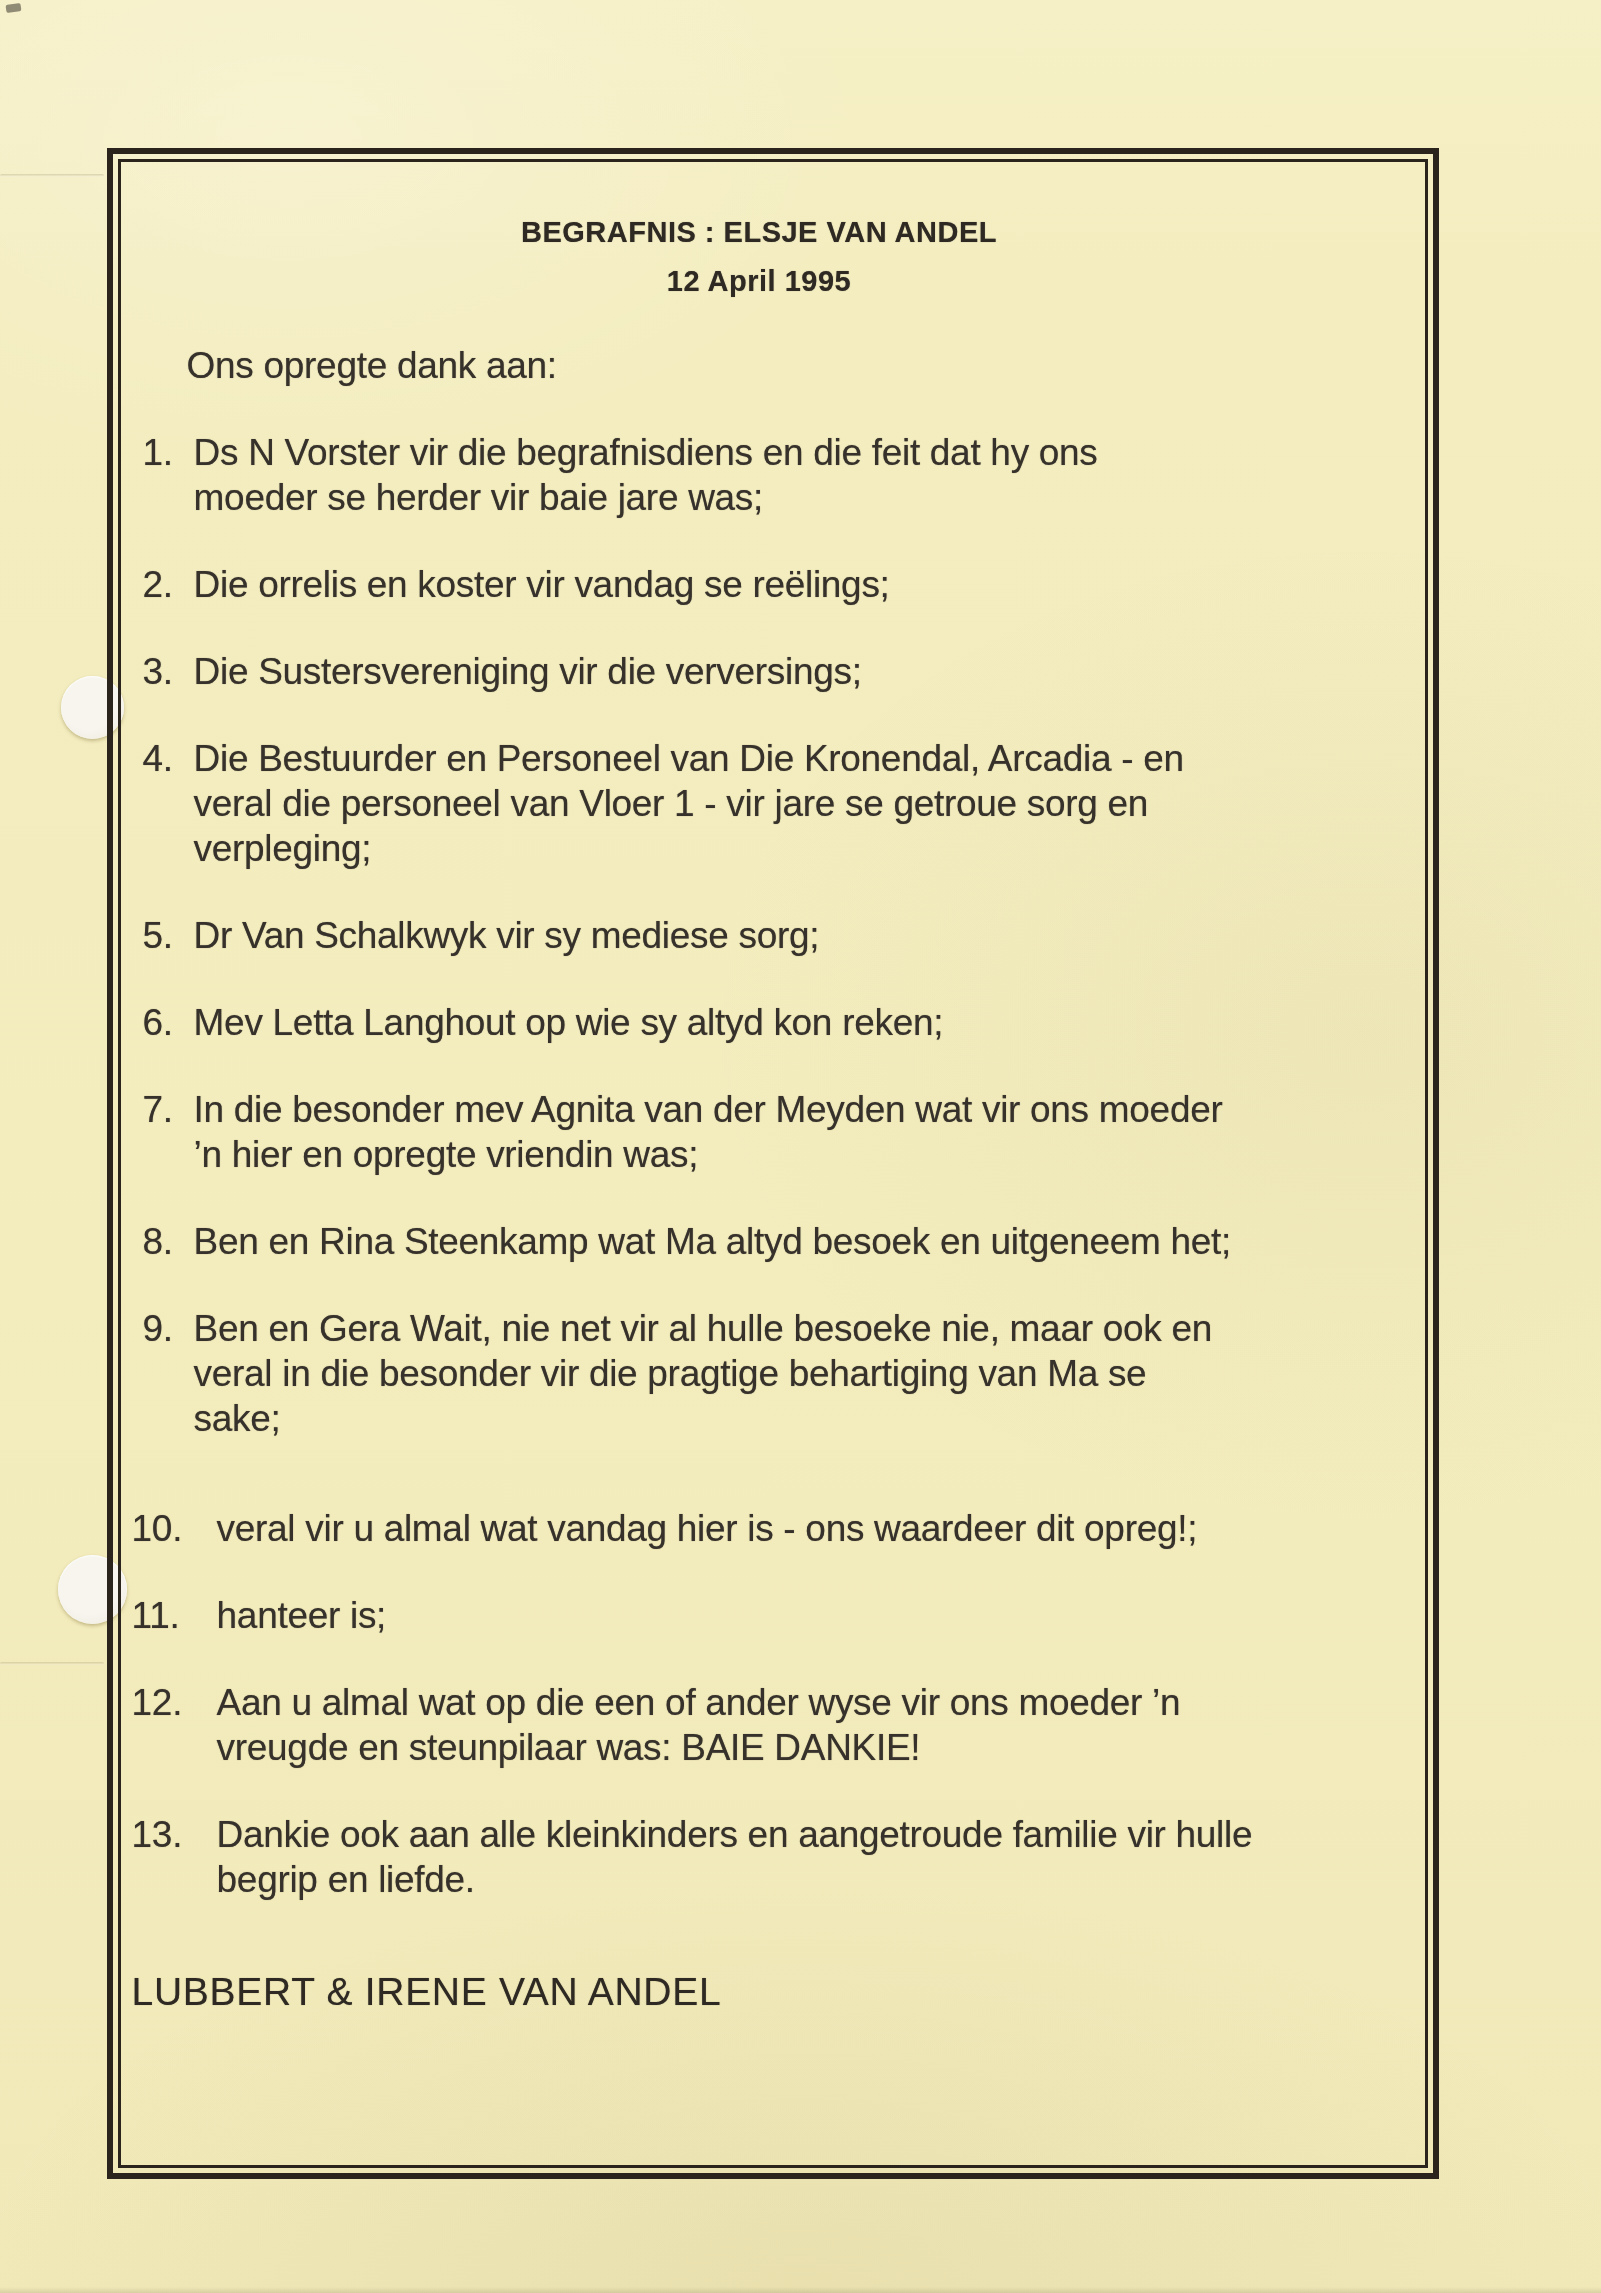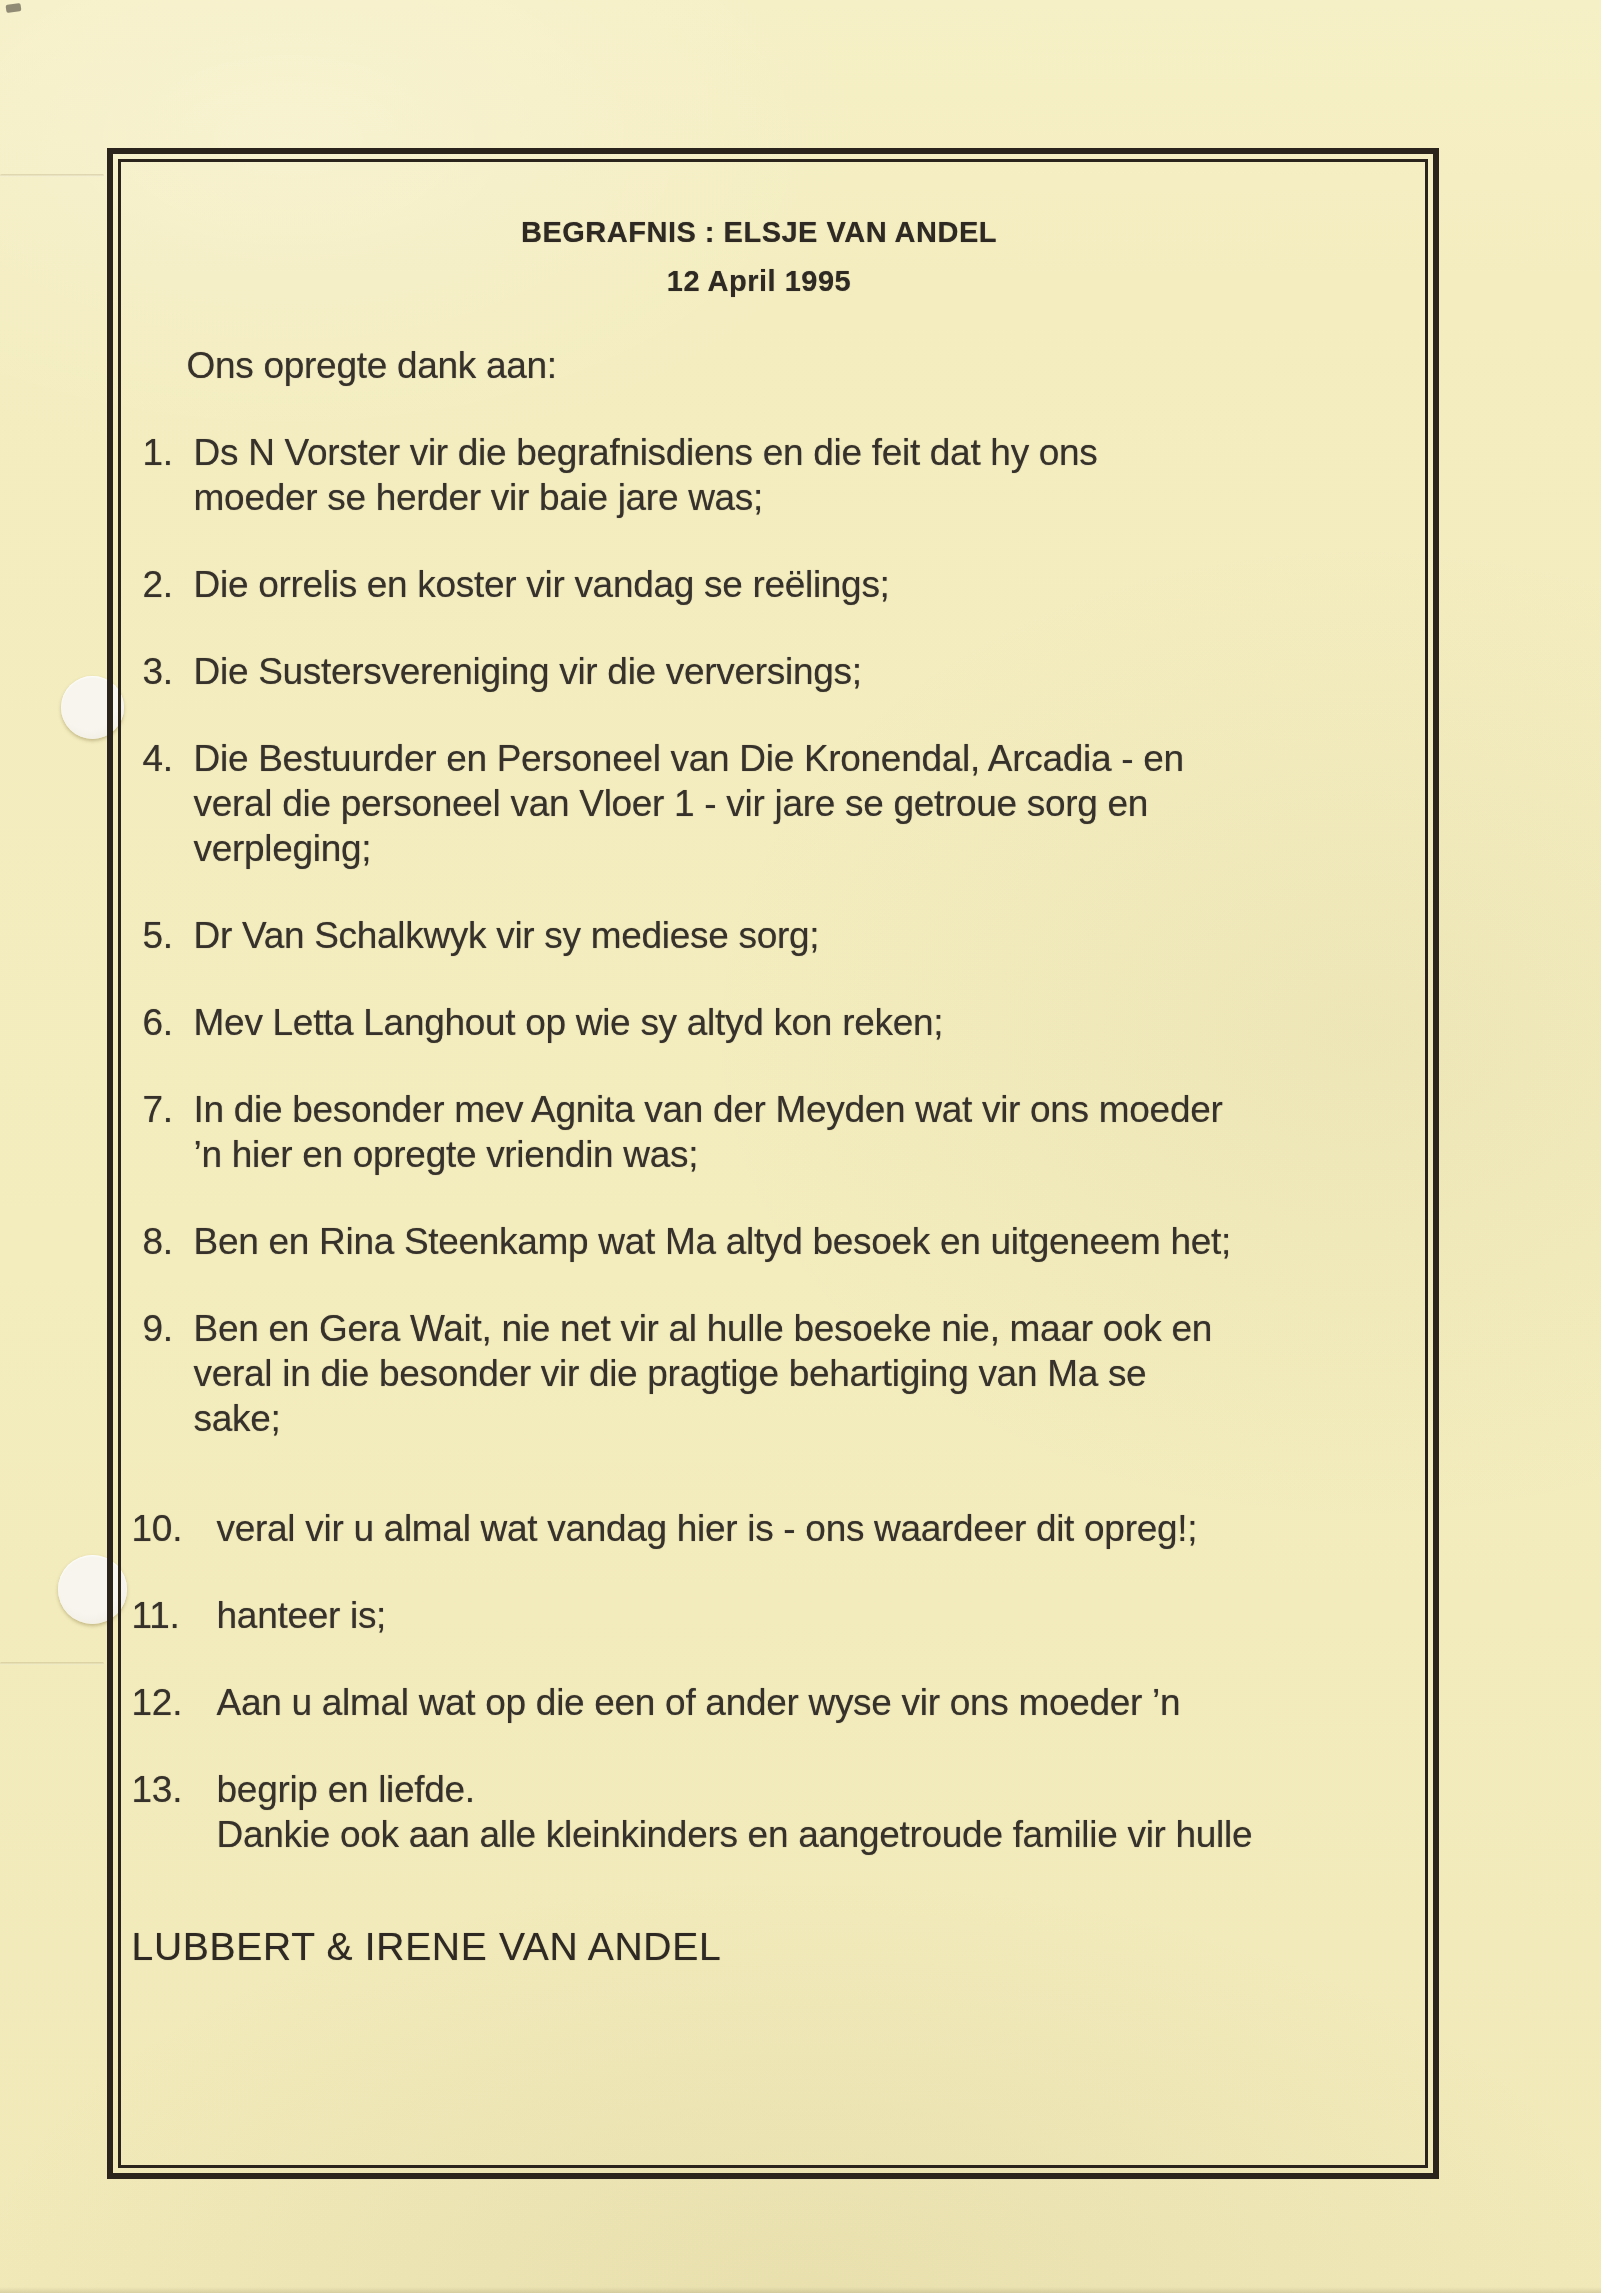--- a/index.html
+++ b/index.html
@@ -183,27 +183,28 @@
             <div class="item wide">
               <span class="num">11.</span>
               <div class="txt">
                 <div class="ln">hanteer is;</div>
               </div>
             </div>
             <div class="item wide">
               <span class="num">12.</span>
               <div class="txt">
                 <div class="ln">Aan u almal wat op die een of ander wyse vir ons moeder ’n</div>
+                <div class="ln">vreugde en steunpilaar was: BAIE DANKIE!</div>
               </div>
             </div>
             <div class="item wide">
               <span class="num">13.</span>
               <div class="txt">
+                <div class="ln">Dankie ook aan alle kleinkinders en aangetroude familie vir hulle</div>
                 <div class="ln">begrip en liefde.</div>
-                <div class="ln">Dankie ook aan alle kleinkinders en aangetroude familie vir hulle</div>
               </div>
             </div>
           </div>
         <div class="signature">LUBBERT &amp; IRENE VAN ANDEL</div>
       </div>
     </div>
   </div>
 
   <div class="page-edge-bottom"></div>
 </div>

